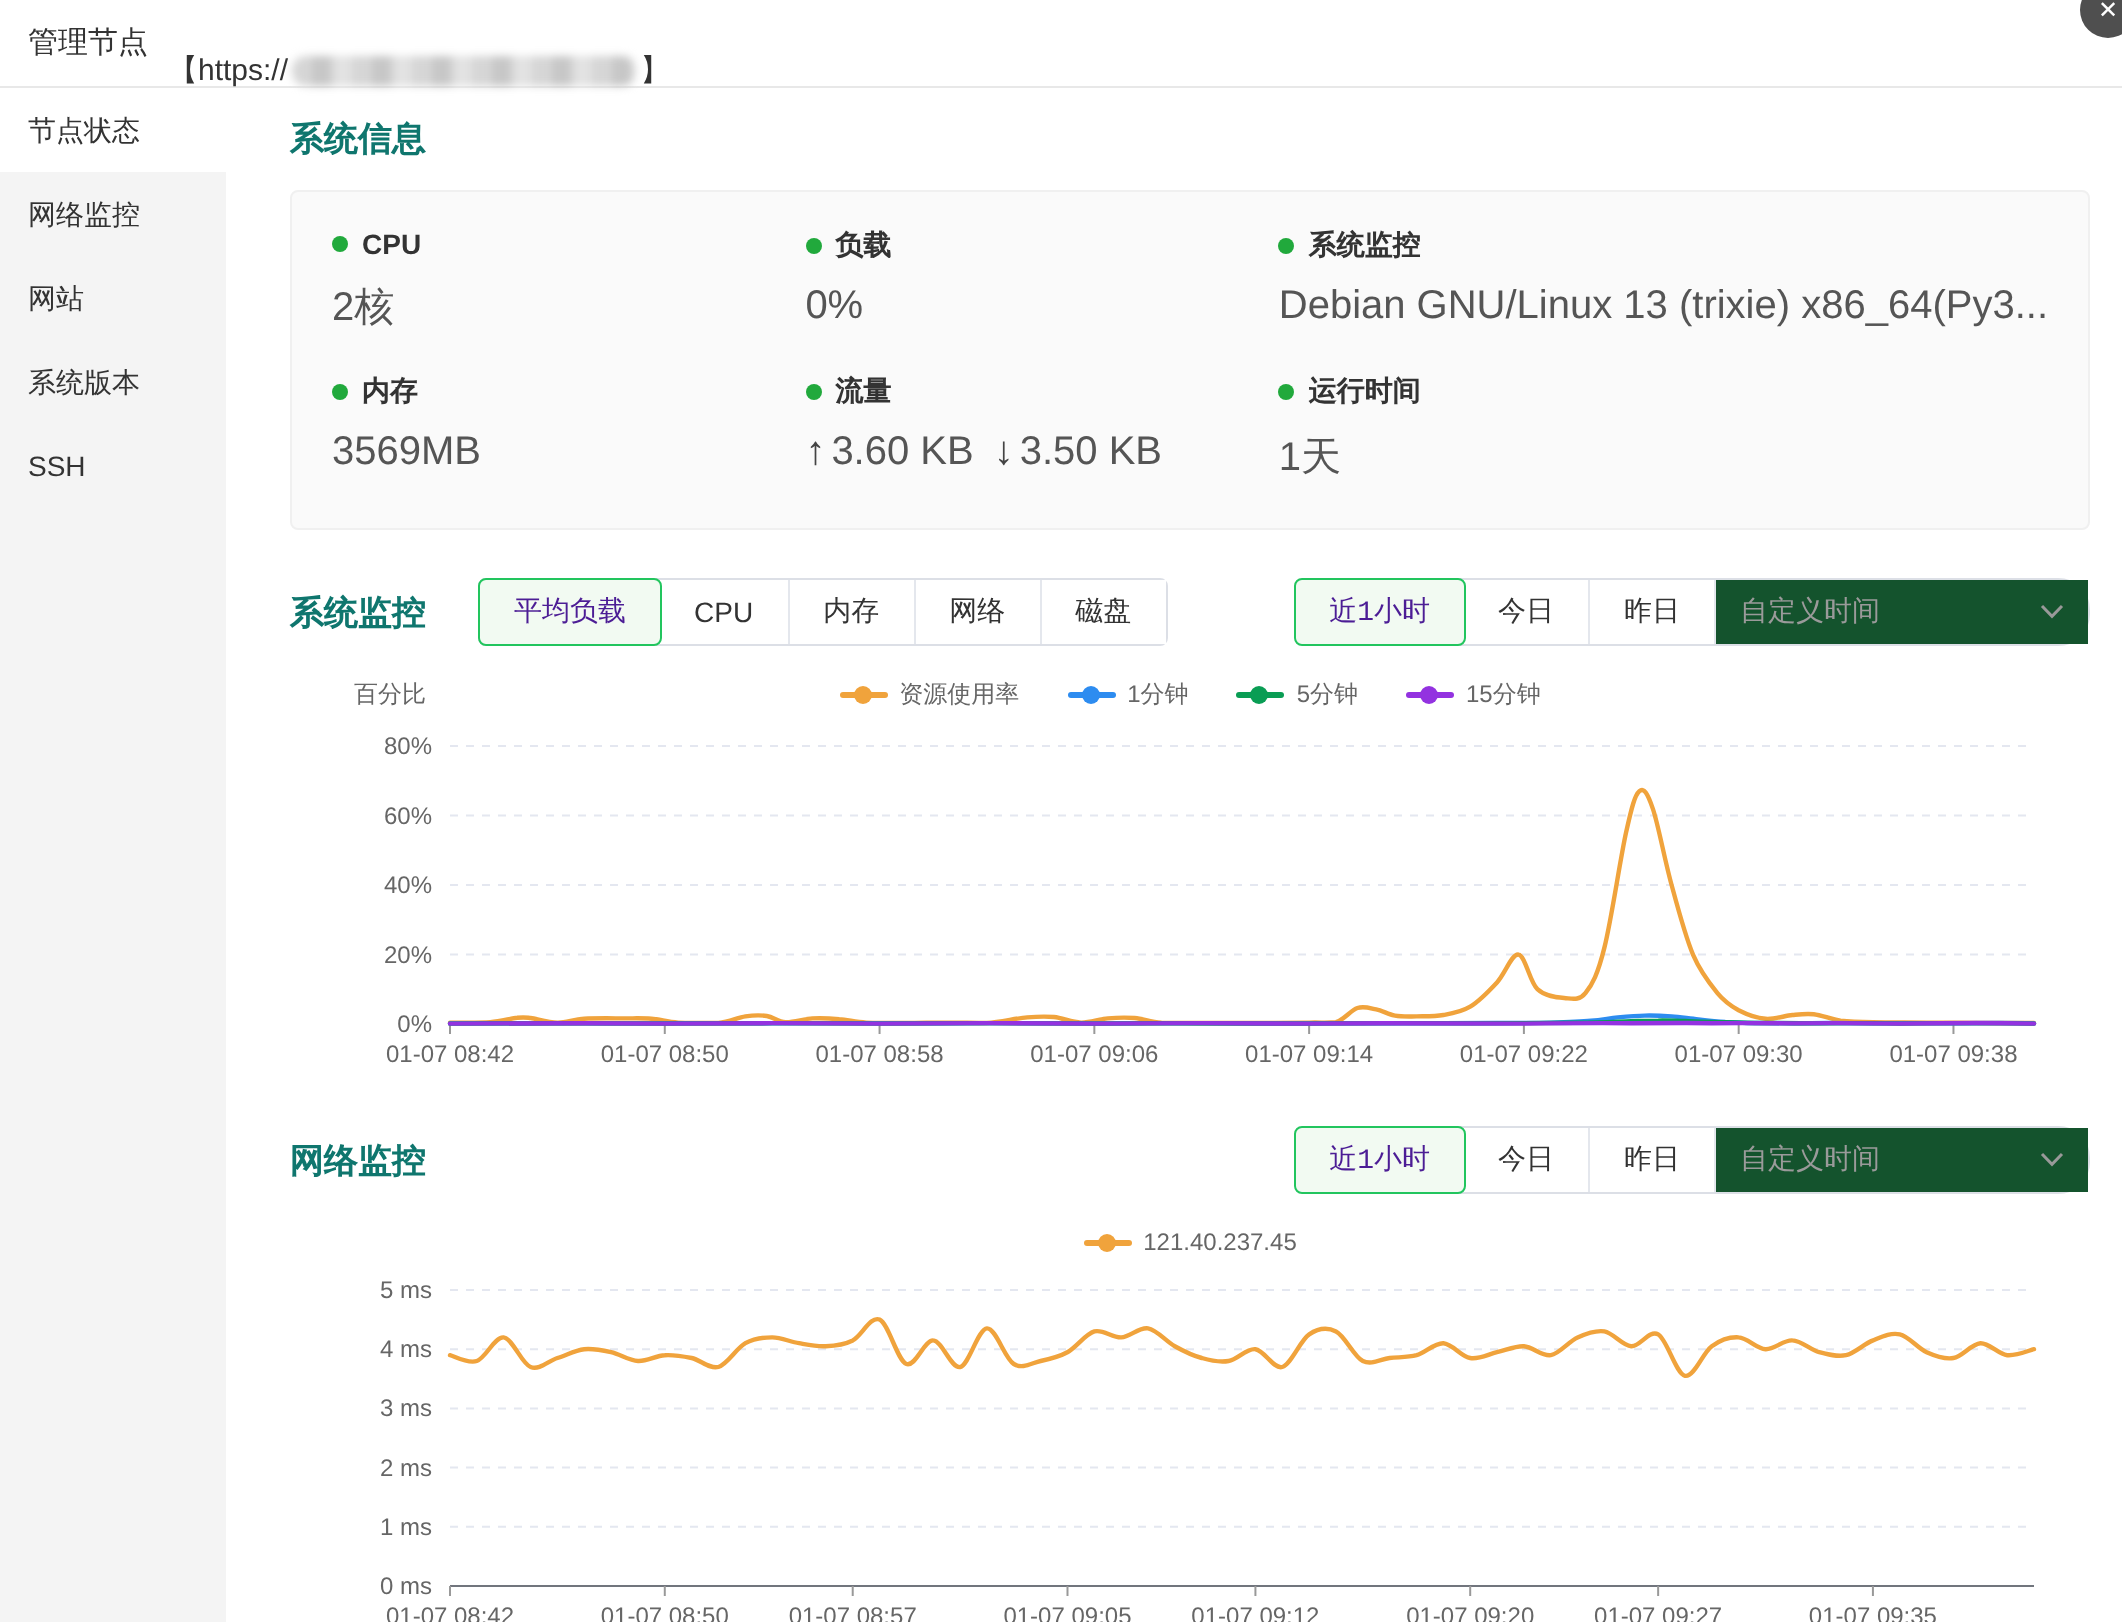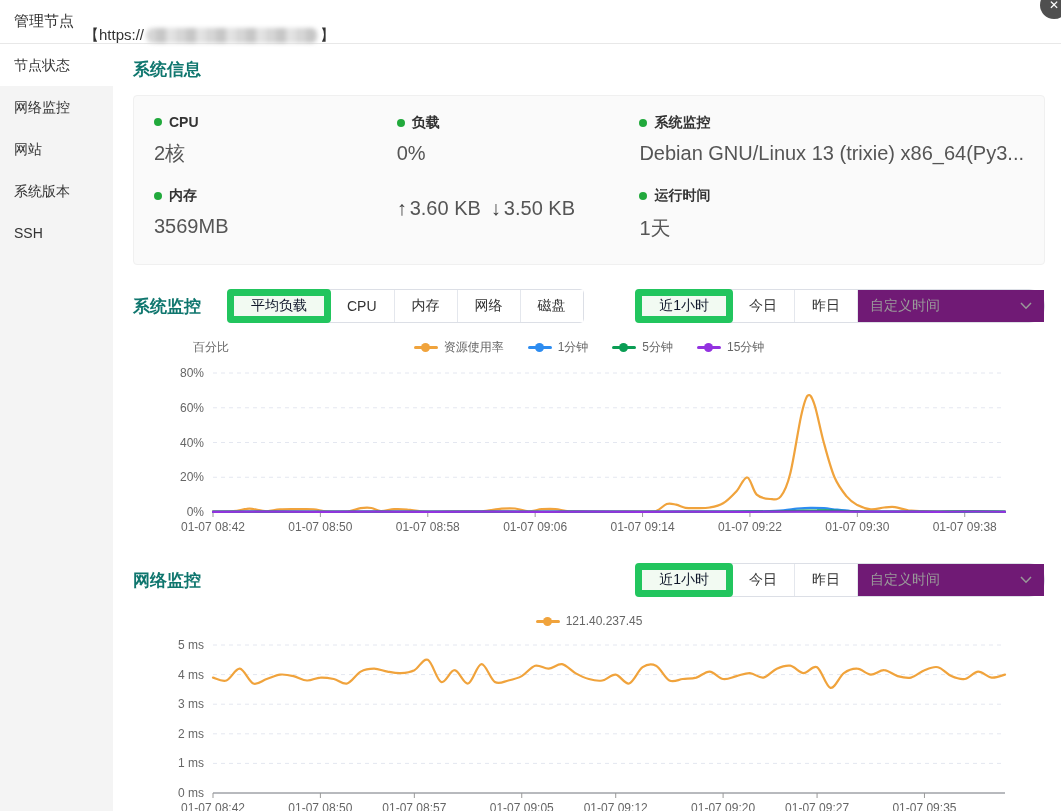--- a/index.html
+++ b/index.html
@@ -20,21 +20,21 @@
     display:inline-block; width:172px; height:15px; border-radius:7px; margin:0 2px;
     background:repeating-linear-gradient(90deg,#d6d6d6 0 10px,#c7c7c7 10px 20px,#e2e2e2 20px 30px);
     filter:blur(2px);
   }
   .close-btn {
     position:absolute; top:-9px; right:-7px; width:28px; height:28px; border-radius:50%;
     background:#4f4f4f; color:#fff; display:flex; align-items:center; justify-content:center;
     font-size:12px; z-index:20; cursor:pointer;
   }
   
-  .layout { display:flex; height:767px; }
+  .layout { display:flex; height:767px;gap:12px; }
   .sidebar { width:113px; flex-shrink:0; background:#f4f4f4; }
   .side-item { height:42px; line-height:42px; padding-left:14px; font-size:14px; color:#333; cursor:pointer; }
   .side-item.active { background:#fff; }
   .main { flex:1; padding:14px 16px 0 20px; overflow:hidden; }
   .sec-title { font-size:17px; font-weight:bold; color:#0f766e; margin:0; flex-shrink:0; }
   
   .info-card {
     margin-top:14px; background:#fafafa; border:1px solid #f0f0f0; border-radius:4px;
     padding:18px 20px 22px; display:grid; grid-template-columns:1fr 1fr 1fr;
     row-gap:20px; column-gap:12px;
@@ -51,34 +51,34 @@
     display:inline-flex; align-items:stretch; height:34px;
     border:1px solid #dcdfe6; border-radius:4px; background:#fff;
   }
   .seg > * { border-right:1px solid #e4e7ed; }
   .seg > *:last-child { border-right:none; }
   .seg-item {
     padding:0 17px; display:flex; align-items:center; font-size:14px; color:#333;
     cursor:pointer; background:#fff; position:relative;
   }
   .seg-item.active {
-    margin:-1px; z-index:2; border:7px solid #22c55e; border-radius:4px;
-    background:#f2faf2; color:#0f172a;
+    margin:-1px; z-index:2; border:1px solid #22c55e; border-radius:4px;
+    background:#f2faf2; color:#4c1d95;font-family:Liberation Mono, monospace;
   }
   .seg-select {
     width:186px; display:flex; align-items:center; justify-content:space-between;
-    padding:0 12px; color:#9a9a9a; font-size:14px; cursor:pointer; background:#701a75;
+    padding:0 12px; color:#9a9a9a; font-size:14px; cursor:pointer; background:#14532d;
   }
   .time-group { margin-left:auto;border-radius:16px; }
   
   .legend-row {
     position:relative; height:20px; margin:14px 0 2px; display:flex;
     justify-content:center; align-items:center; gap:24px; font-size:12px; color:#666;
   }
-  .yname { position:absolute; left:60px; top:2px; font-size:12px; color:#666; }
+  .yname { position:absolute; left:32px; top:2px; font-size:12px; color:#666; }
   .legend-item { display:flex; align-items:center; gap:6px; cursor:pointer; }
   .lg-mark { width:24px; height:3px; border-radius:2px; position:relative; }
   .lg-dot { position:absolute; width:9px; height:9px; border-radius:50%; top:-3px; left:7px; }
   svg.chart { display:block; }
 </style>
 </head>
 <body>
 
 <div class="topbar">
   <span>管理节点</span>
@@ -127,20 +127,24 @@
           <div class="val">Debian GNU/Linux 13 (trixie) x86_64(Py3...</div>
         </div>
         <div class="info-field">
           <div class="lbl">
             <span class="dot" style="background: rgb(33, 169, 60);"></span>
             <span>内存</span>
           </div>
           <div class="val">3569MB</div>
         </div>
         <div class="info-field">
+          <div class="lbl">
+            <span class="dot" style="background: rgb(33, 169, 60);"></span>
+            <span>流量</span>
+          </div>
           <div class="val"><span class="arrow">↑</span><span>3.60 KB</span><span class="traffic-sep"></span><span class="arrow">↓</span><span>3.50 KB</span></div>
         </div>
         <div class="info-field">
           <div class="lbl">
             <span class="dot" style="background: rgb(33, 169, 60);"></span>
             <span>运行时间</span>
           </div>
           <div class="val">1天</div>
         </div>
       </div>

